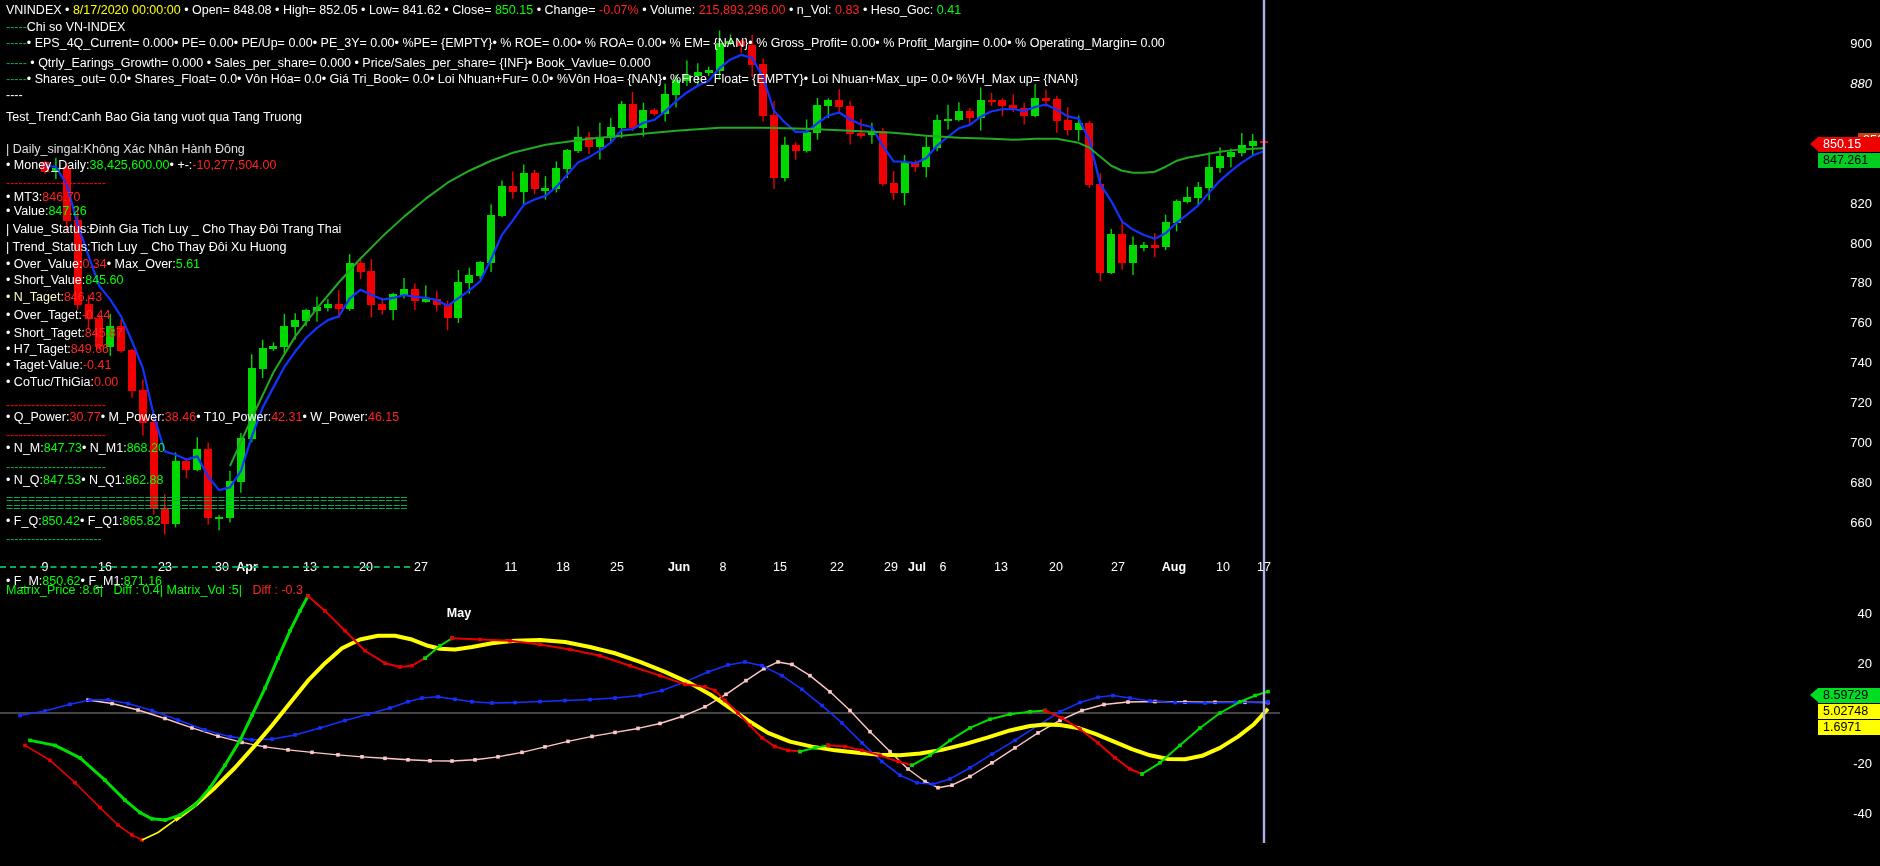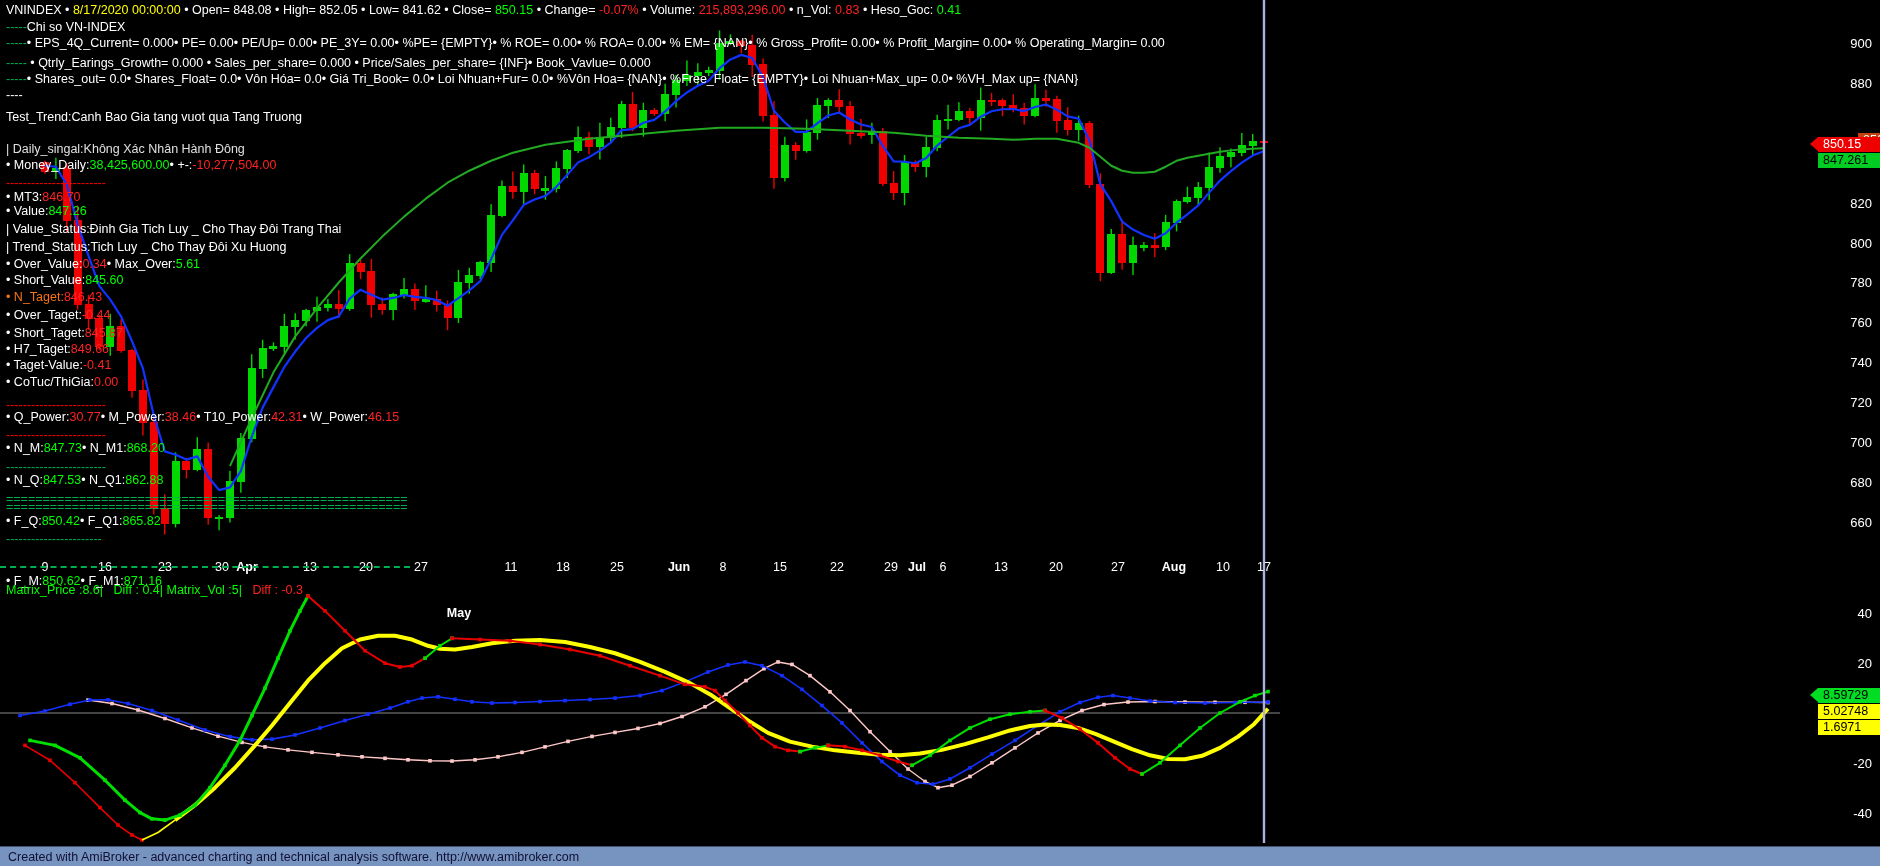--- a/index.html
+++ b/index.html
@@ -492,21 +492,21 @@
       <div class="ovl" style="top: 110px;"><span style="color: rgb(255, 255, 255);">Test_Trend:Canh Bao Gia tang vuot qua Tang Truong</span></div>
       <div class="ovl" style="top: 142px;"><span style="color: rgb(224, 224, 224);">| Daily_singal:Không Xác Nhân Hành Đông</span></div>
       <div class="ovl" style="top: 158px;"><span style="color: rgb(255, 255, 255);">• Money_Daily:</span><span style="color: rgb(0, 255, 0);">38,425,600.00</span><span style="color: rgb(255, 255, 255);">• +-:</span><span style="color: rgb(255, 34, 34);">-10,277,504.00</span></div>
       <div class="ovl" style="top: 176px;"><span style="color: rgb(255, 0, 0);">------------------------</span></div>
       <div class="ovl" style="top: 190px;"><span style="color: rgb(255, 255, 255);">• MT3:</span><span style="color: rgb(255, 34, 34);">846.70</span></div>
       <div class="ovl" style="top: 204px;"><span style="color: rgb(255, 255, 255);">• Value:</span><span style="color: rgb(0, 255, 0);">847.26</span></div>
       <div class="ovl" style="top: 222px;"><span style="color: rgb(255, 255, 255);">| Value_Status:Đinh Gia Tich Luy _ Cho Thay Đôi Trang Thai</span></div>
       <div class="ovl" style="top: 240px;"><span style="color: rgb(255, 255, 255);">| Trend_Status:Tich Luy _ Cho Thay Đôi Xu Huong</span></div>
       <div class="ovl" style="top: 257px;"><span style="color: rgb(255, 255, 255);">• Over_Value:</span><span style="color: rgb(255, 34, 34);">0.34</span><span style="color: rgb(255, 255, 255);">• Max_Over:</span><span style="color: rgb(0, 255, 0);">5.61</span></div>
       <div class="ovl" style="top: 273px;"><span style="color: rgb(255, 255, 255);">• Short_Value:</span><span style="color: rgb(0, 255, 0);">845.60</span></div>
-      <div class="ovl" style="top: 290px;"><span style="color: #f97316; margin-top: 42px;">• N_Taget:</span><span style="color: rgb(255, 34, 34);">846.43</span></div>
+      <div class="ovl" style="top: 290px;"><span style="color: #fef9c3; margin-top: 42px;">• N_Taget:</span><span style="color: rgb(255, 34, 34);">846.43</span></div>
       <div class="ovl" style="top: 308px;"><span style="color: rgb(255, 255, 255);">• Over_Taget:</span><span style="color: rgb(255, 34, 34);">-0.44</span></div>
       <div class="ovl" style="top: 326px;"><span style="color: rgb(255, 255, 255);">• Short_Taget:</span><span style="color: rgb(255, 34, 34);">845.87</span></div>
       <div class="ovl" style="top: 342px;"><span style="color: rgb(255, 255, 255);">• H7_Taget:</span><span style="color: rgb(255, 34, 34);">849.66</span></div>
       <div class="ovl" style="top: 358px;"><span style="color: rgb(255, 255, 255);">• Taget-Value:</span><span style="color: rgb(255, 34, 34);">-0.41</span></div>
       <div class="ovl" style="top: 375px;"><span style="color: rgb(255, 255, 255);">• CoTuc/ThiGia:</span><span style="color: rgb(255, 34, 34);">0.00</span></div>
       <div class="ovl" style="top: 398px;"><span style="color: rgb(255, 0, 0);">------------------------</span></div>
       <div class="ovl" style="top: 410px;"><span style="color: rgb(255, 255, 255);">• Q_Power:</span><span style="color: rgb(255, 34, 34);">30.77</span><span style="color: rgb(255, 255, 255);">• M_Power:</span><span style="color: rgb(255, 34, 34);">38.46</span><span style="color: rgb(255, 255, 255);">• T10_Power:</span><span style="color: rgb(255, 34, 34);">42.31</span><span style="color: rgb(255, 255, 255);">• W_Power:</span><span style="color: rgb(255, 34, 34);">46.15</span></div>
       <div class="ovl" style="top: 428px;"><span style="color: rgb(255, 0, 0);">------------------------</span></div>
       <div class="ovl" style="top: 441px;"><span style="color: rgb(255, 255, 255);">• N_M:</span><span style="color: rgb(0, 255, 0);">847.73</span><span style="color: rgb(255, 255, 255);">• N_M1:</span><span style="color: rgb(0, 255, 0);">868.20</span></div>
       <div class="ovl" style="top: 460px;"><span style="color: rgb(0, 176, 80);">------------------------</span></div>
@@ -514,21 +514,21 @@
       <div class="ovl" style="top: 492px;"><span style="color: rgb(0, 176, 80);">=======================================================</span></div>
       <div class="ovl" style="top: 500px;"><span style="color: rgb(0, 176, 80);">=======================================================</span></div>
       <div class="ovl" style="top: 514px;"><span style="color: rgb(255, 255, 255);">• F_Q:</span><span style="color: rgb(0, 255, 0);">850.42</span><span style="color: rgb(255, 255, 255);">• F_Q1:</span><span style="color: rgb(0, 255, 0);">865.82</span></div>
       <div class="ovl" style="top: 532px;"><span style="color: rgb(0, 176, 80);">-----------------------</span></div>
       <div class="ovl" style="top: 574px;"><span style="color: rgb(255, 255, 255);">• F_M:</span><span style="color: rgb(0, 255, 0);">850.62</span><span style="color: rgb(255, 255, 255);">• F_M1:</span><span style="color: rgb(0, 255, 0);">871.16</span></div>
       <div class="ovl" style="top: 583px;"><span style="color: rgb(0, 255, 0);">Matrix_Price :8.6|</span><span style="color: rgb(0, 255, 0);">   Diff : 0.4|</span><span style="color: rgb(0, 255, 0);"> Matrix_Vol :5|</span><span style="color: rgb(255, 34, 34);">   Diff : -0.3</span></div>
     </div>
 
   <div id="y-axis-top">
       <div class="axis-lbl" style="left: 1812px; top: 36px;">900</div>
-      <div class="axis-lbl" style="left: 1812px; top: 75.916px;">880</div>
+      <div class="axis-lbl" style="left: 1812px; top: 75.916px; font-style: italic;">880</div>
       <div class="axis-lbl" style="left: 1812px; top: 195.664px;">820</div>
       <div class="axis-lbl" style="left: 1812px; top: 235.58px;">800</div>
       <div class="axis-lbl" style="left: 1812px; top: 275.496px;">780</div>
       <div class="axis-lbl" style="left: 1812px; top: 315.412px;">760</div>
       <div class="axis-lbl" style="left: 1812px; top: 355.328px;">740</div>
       <div class="axis-lbl" style="left: 1812px; top: 395.244px;">720</div>
       <div class="axis-lbl" style="left: 1812px; top: 435.16px;">700</div>
       <div class="axis-lbl" style="left: 1812px; top: 475.076px;">680</div>
       <div class="axis-lbl" style="left: 1812px; top: 514.992px;">660</div>
     </div>
@@ -571,14 +571,13 @@
   <div class="badge b-blue">850.216</div>
   <div class="badge b-red">
     <span class="arrow"></span><span>850.15</span></div>
   <div class="badge b-green">847.261</div>
 
   <div class="badge b-osc-green">
     <span class="arrow"></span><span>8.59729</span></div>
   <div class="badge b-yel1">5.02748</div>
   <div class="badge b-yel2">1.6971</div>
 
-  <div class="statusbar">Created with AmiBroker - advanced charting and technical analysis software. http://www.amibroker.com</div>
 </div>
 
 </body></html>

